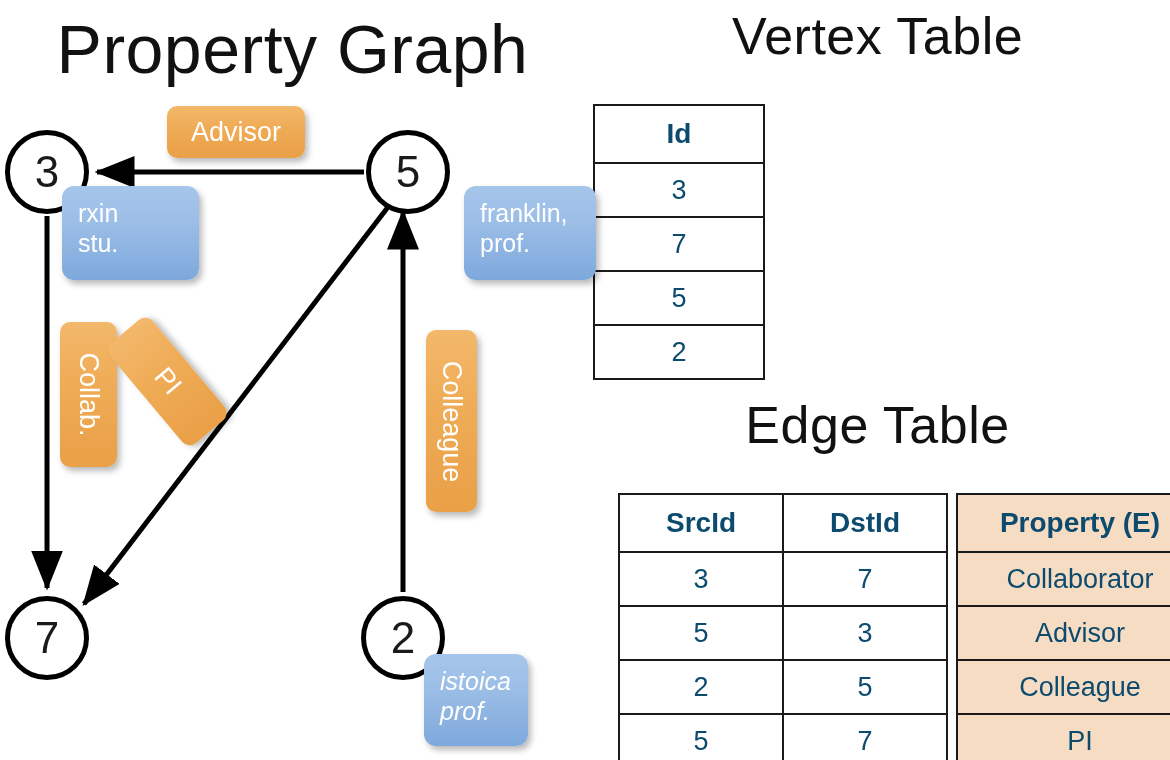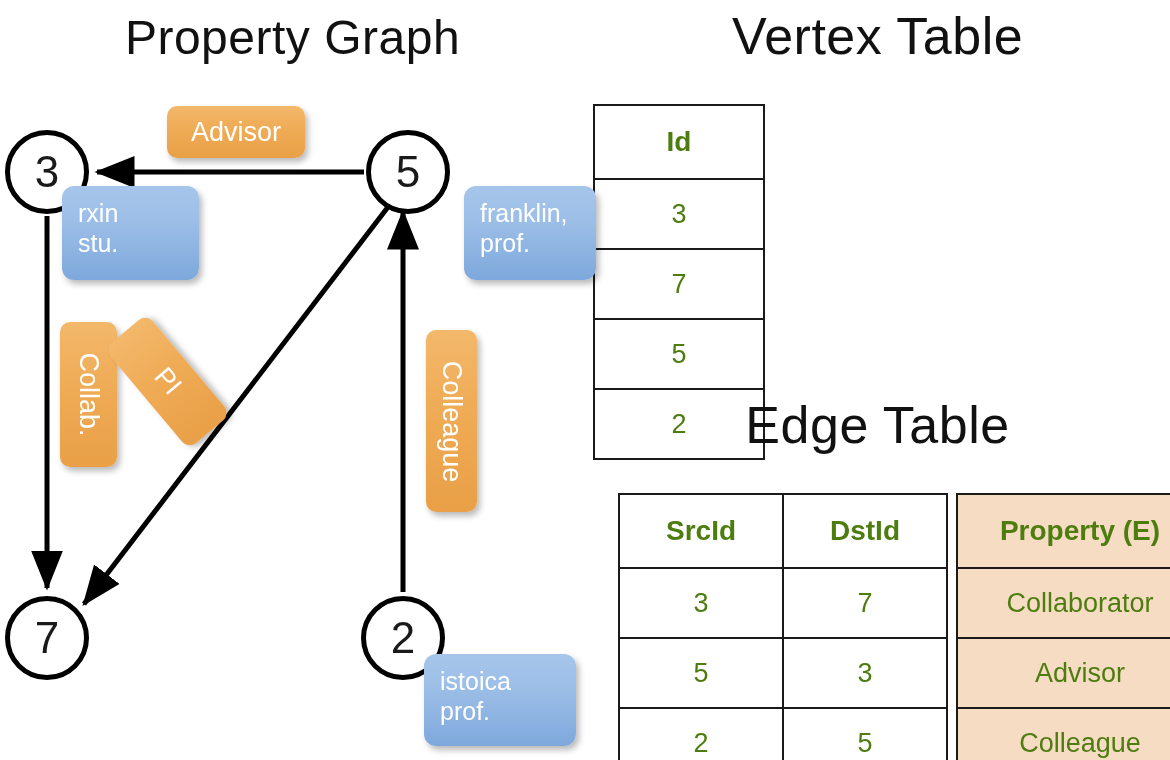--- a/index.html
+++ b/index.html
@@ -21,21 +21,21 @@
     position: absolute;
     font-family: "Liberation Sans", sans-serif;
     font-weight: 300;
     color: #111111;
     letter-spacing: 0.5px;
     white-space: nowrap;
     text-align: center;
   }
   #property-graph-title {
     left: 0; top: 10px; width: 585px;
-    font-size: 48px;
+    font-size: 68px;
   }
   #vertex-table-title {
     left: 585px; top: 6px; width: 585px;
     font-size: 52px;
   }
   #edge-table-title {
     left: 585px; top: 395px; width: 585px;
     font-size: 52px;
   }
 
@@ -81,21 +81,21 @@
     line-height: 30px;
     padding: 12px 16px;
     box-sizing: border-box;
     box-shadow: 3px 4px 6px rgba(0,0,0,0.28);
     z-index: 8;
     white-space: pre-line;
   }
   #prop-rxin     { left: 62px;  top: 186px; width: 137px; height: 94px; }
   #prop-franklin { left: 424px; top: 186px; width: 132px; height: 94px; margin-left: 40px; }
   #prop-jgonzal  { left: 62px;  top: 654px; width: 137px; height: 92px; }
-  #prop-istoica  { left: 424px; top: 654px; width: 152px; height: 92px; }
+  #prop-istoica  { left: 424px; top: 654px; width: 104px; height: 92px; font-style: italic; }
 
   
   .edge-label {
     position: absolute;
     background: linear-gradient(to bottom, #f3b86b 0%, #efab55 45%, #e9a047 100%);
     border-radius: 10px;
     color: #ffffff;
     box-shadow: 3px 4px 6px rgba(0,0,0,0.28);
     display: flex;
     align-items: center;
@@ -135,22 +135,22 @@
   }
   .tbl table {
     border-collapse: collapse;
     table-layout: fixed;
   }
   .tbl table td, .tbl table th {
     border: 2px solid #1a1a1a;
     text-align: center;
     font-weight: 400;
     font-size: 27px;
-    color: #4d7c0f;
-    padding: 12px;
+    color: #0c4a6e;
+    padding: 4px;
     height: 44px;
     background: #ffffff;
   }
   .tbl table th {
     font-weight: 700;
     font-size: 28px;
     height: 48px;
   }
 
   

